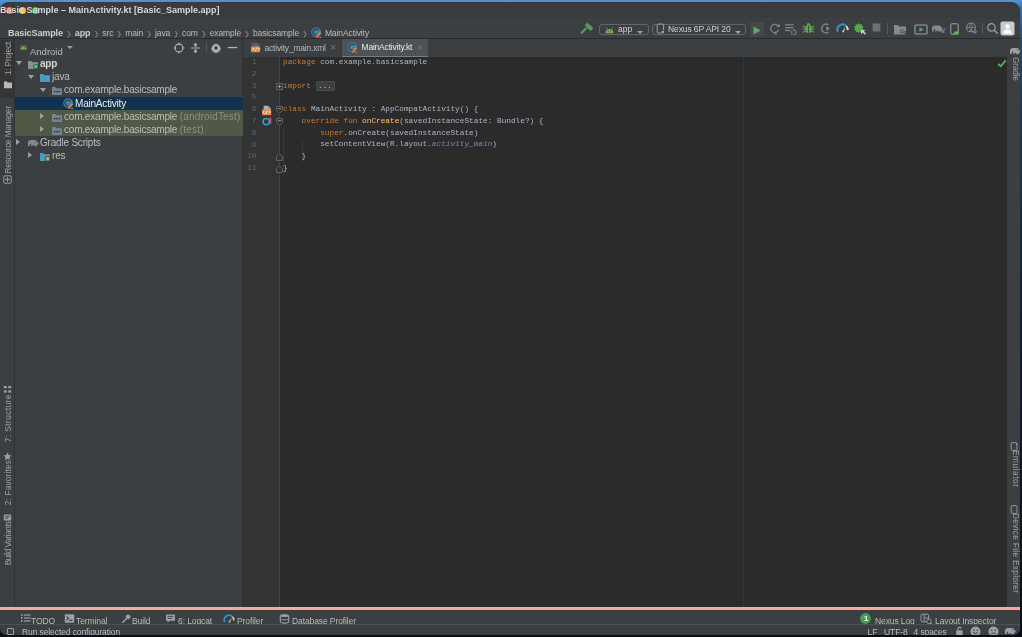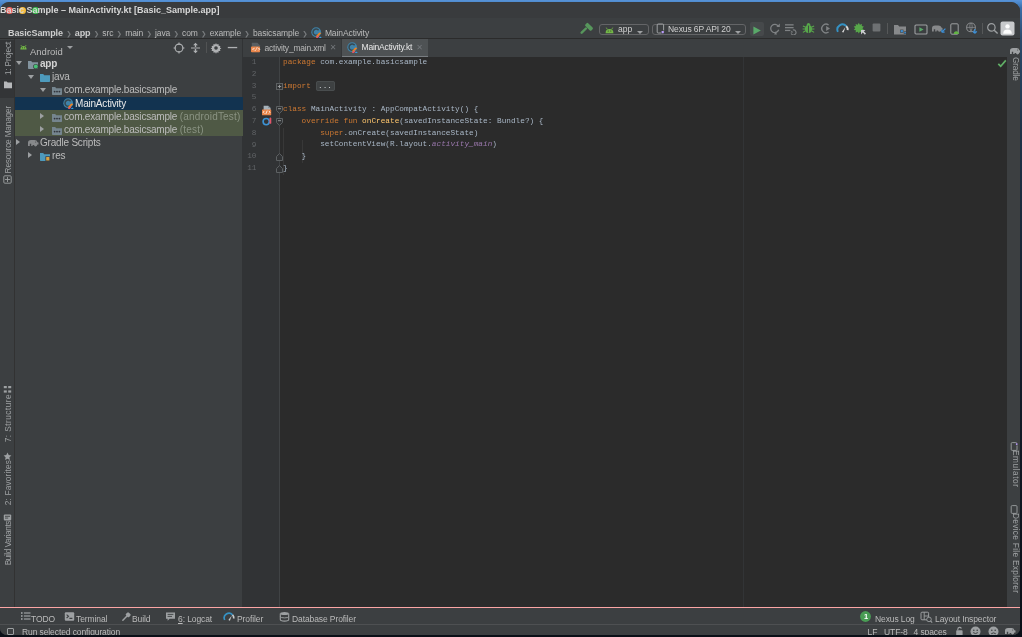--- a/index.html
+++ b/index.html
@@ -480,21 +480,21 @@
         <div style="position:absolute;left:40.3px;top:89.28px;width:1px;height:47.12px;background:#383838;"></div>
         <div style="position:absolute;left:58.9px;top:101.06px;width:1px;height:23.56px;background:#383838;"></div>
         <div style="position:absolute;left:40px;top:18.6px;white-space:pre;"><div class="cl"><span class="kw">package</span> com.example.basicsample</div><div class="cl"></div><div class="cl"><span class="kw">import</span> <span class="fold">...</span></div><div class="cl"></div><div class="cl"><span class="kw">class</span> MainActivity : AppCompatActivity() {</div><div class="cl">    <span class="kw">override</span> <span class="kw">fun</span> <span class="fn">onCreate</span>(savedInstanceState: Bundle?) {</div><div class="cl">        <span class="kw">super</span>.onCreate(savedInstanceState)</div><div class="cl">        setContentView(R.layout.<span class="res">activity_main</span>)</div><div class="cl">    }</div><div class="cl">}</div></div>
         <div style="position:absolute;left:754px;top:20px;">
           <svg width="10" height="9" viewBox="0 0 10 9">
             <path d="M1.3 4.8 L3.7 7.2 L8.8 1.4" fill="none" stroke="#5fad65" stroke-width="1.7"></path>
           </svg>
         </div>
       </div>
     </div>
-    <div style="position:absolute;left:0px;top:604.5px;width:1020px;height:16.5px;background:#3c3f41;border-top:1px solid #fca5a5;">
+    <div style="position:absolute;left:0px;top:604.5px;width:1020px;height:16.5px;background:#3c3f41;border-top:3px solid #fca5a5;">
       <div style="position:absolute;left:19.5px;top:3px;">
         <svg width="11" height="10" viewBox="0 0 11 10">
           <circle cx="1.8" cy="2" r=".9" fill="#9da0a2"></circle>
           <rect x="3.9" y="1.4" width="6.6" height="1.2" fill="#9da0a2"></rect>
           <circle cx="1.8" cy="5" r=".9" fill="#9da0a2"></circle>
           <rect x="3.9" y="4.4" width="6.6" height="1.2" fill="#9da0a2"></rect>
           <circle cx="1.8" cy="8" r=".9" fill="#9da0a2"></circle>
           <rect x="3.9" y="7.4" width="6.6" height="1.2" fill="#9da0a2"></rect>
         </svg>
       </div>

